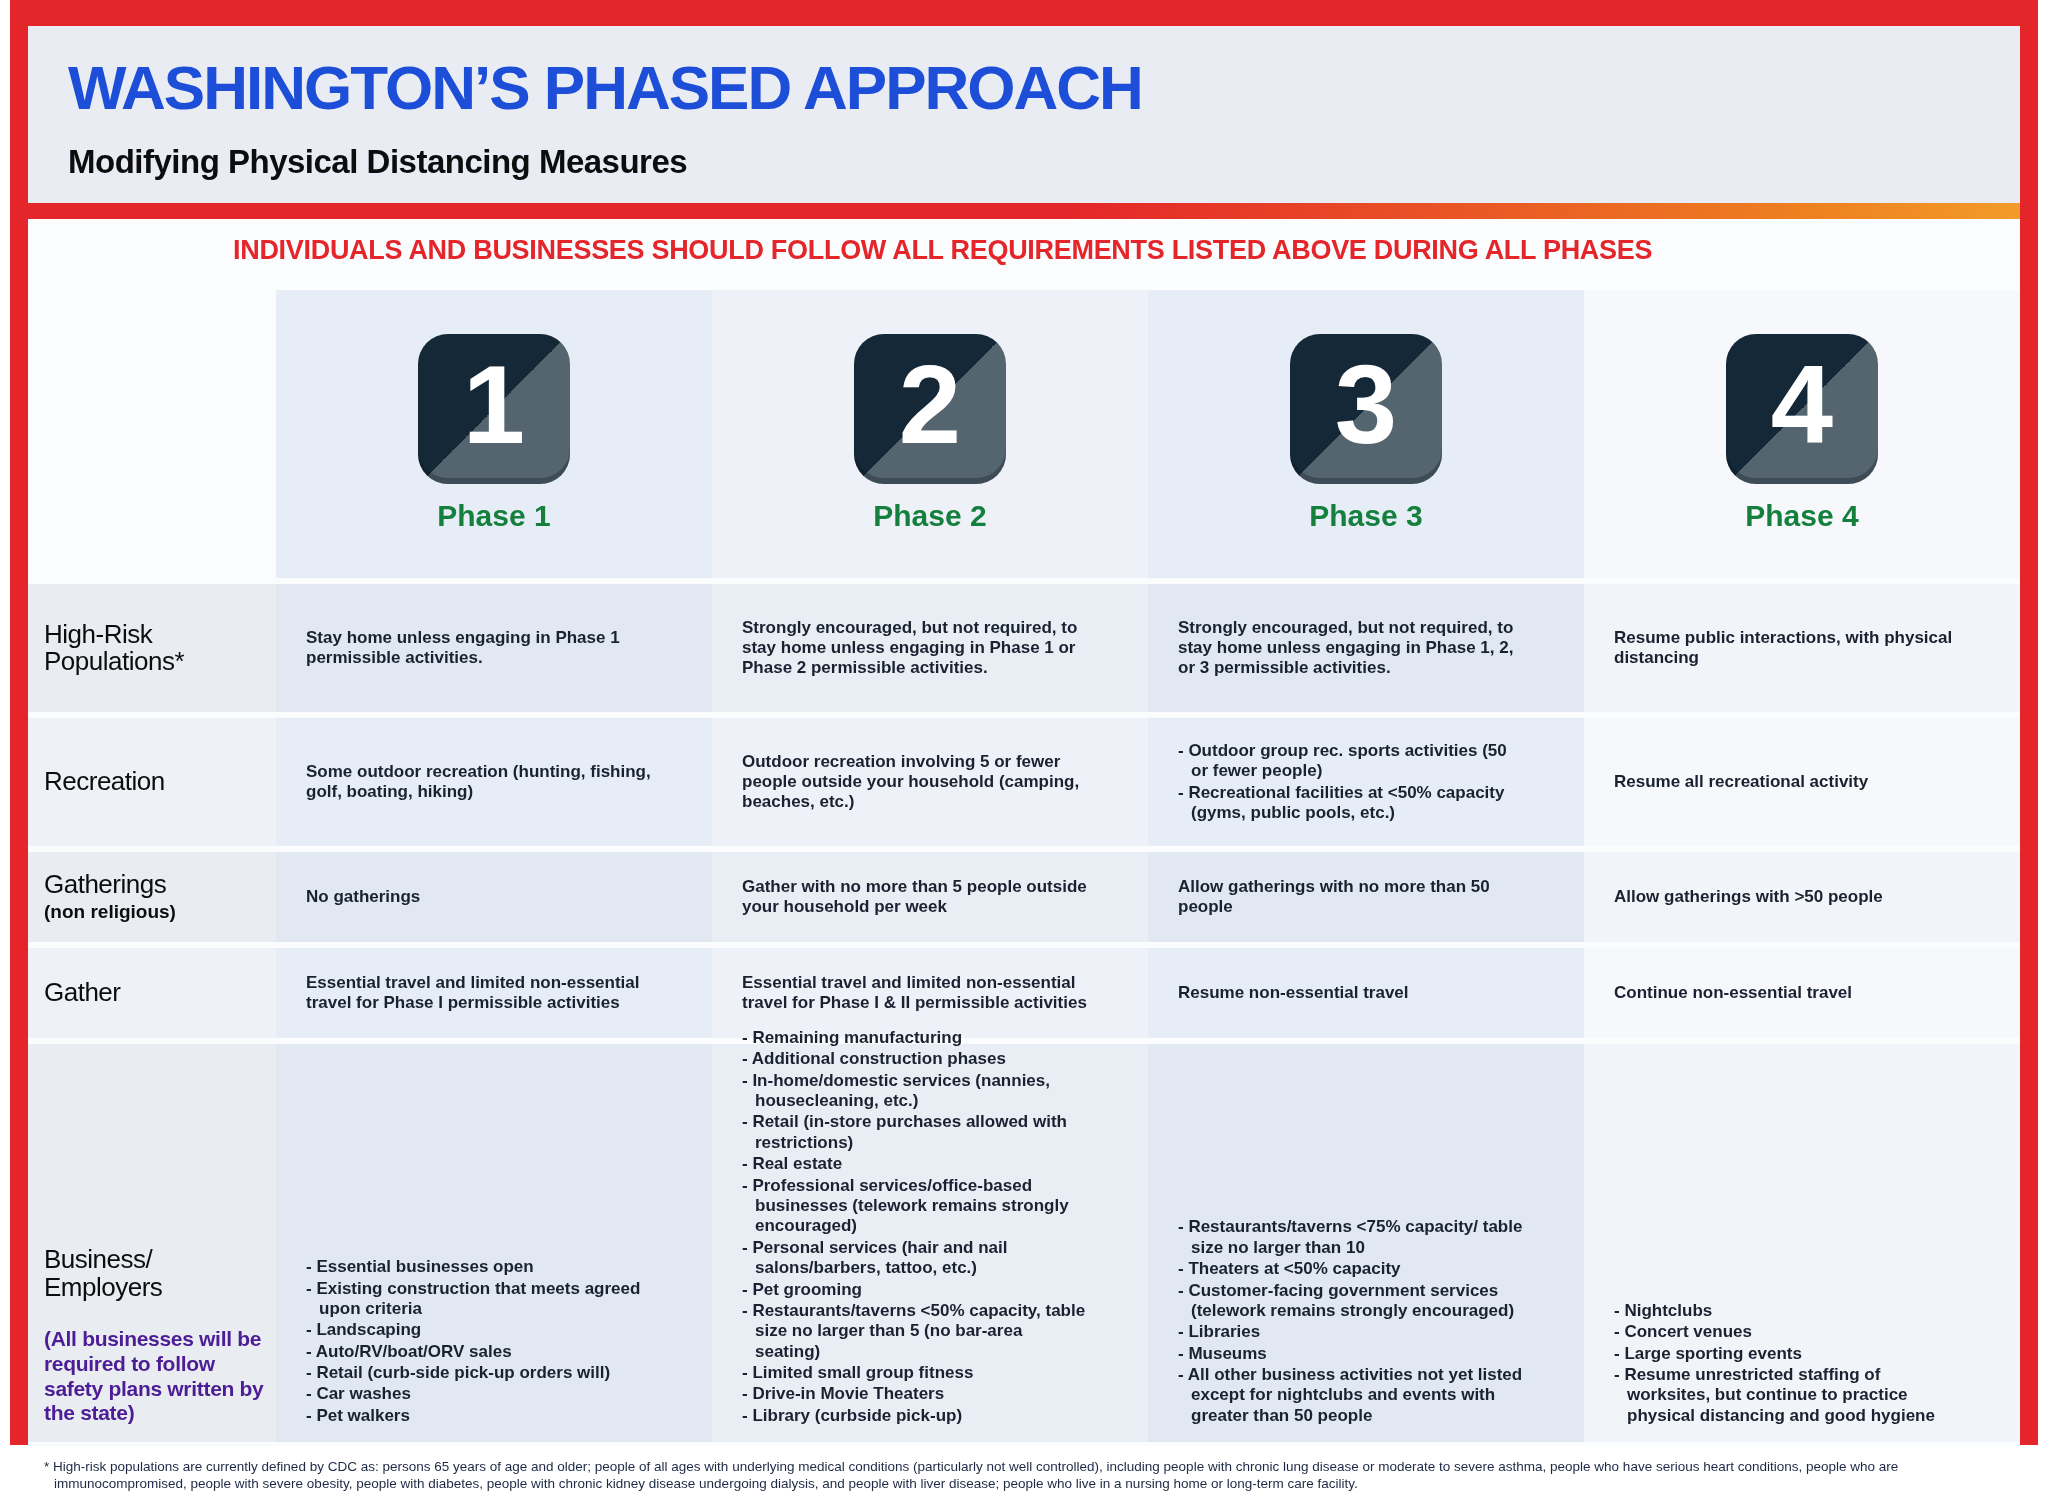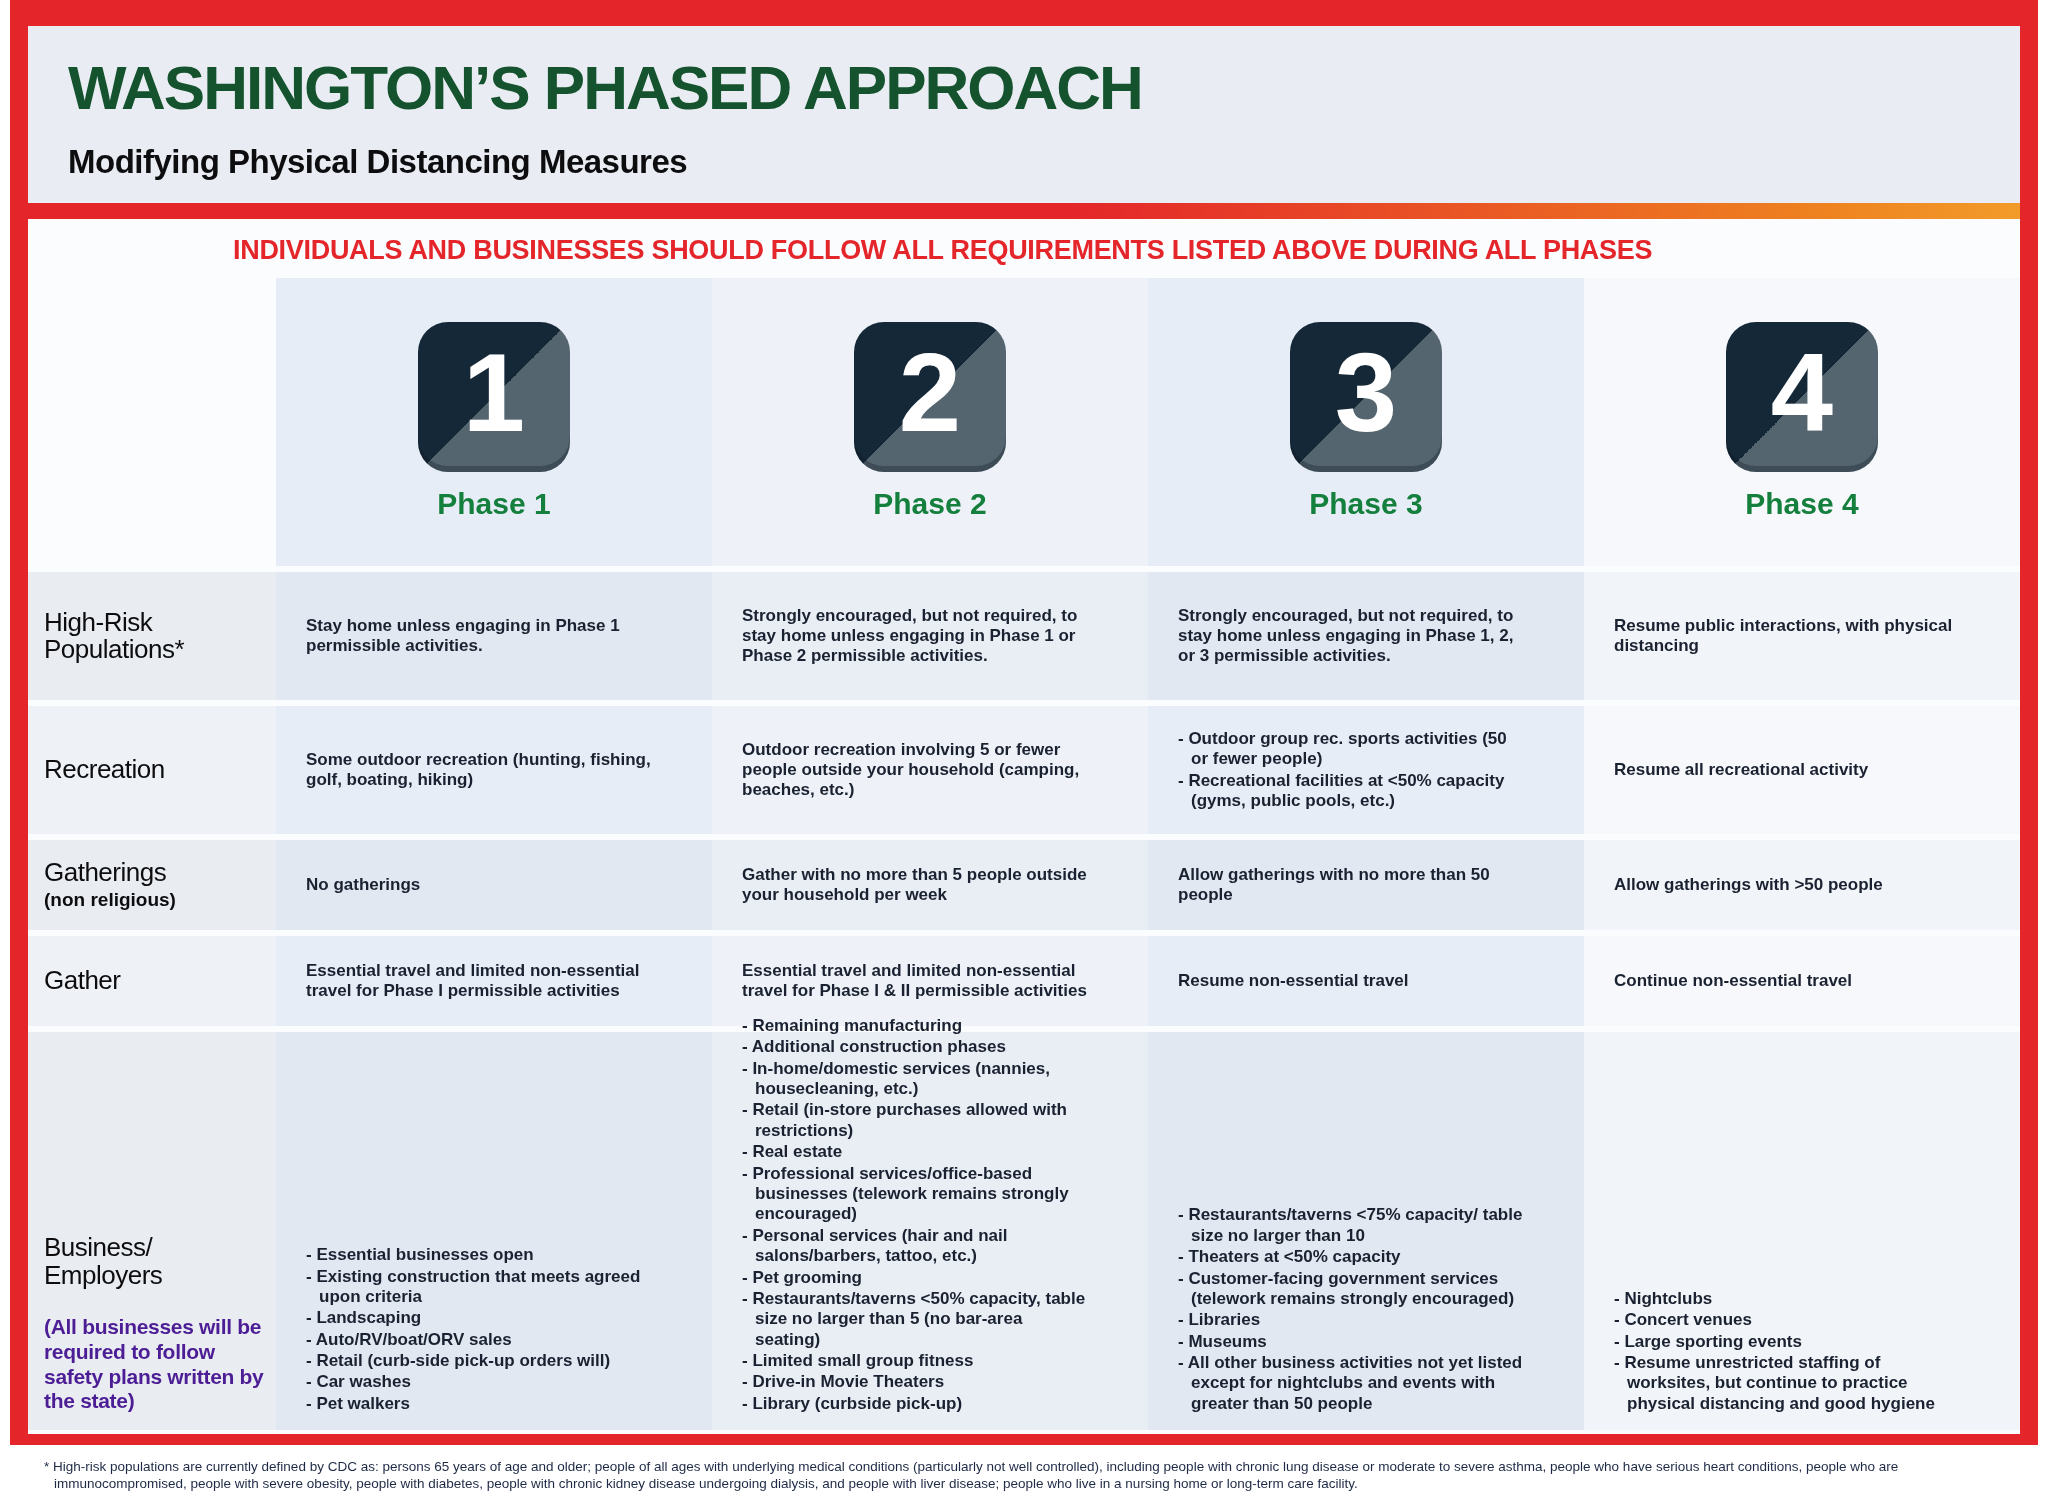--- a/index.html
+++ b/index.html
@@ -3,26 +3,26 @@
 <meta charset="utf-8">
 <style>
   html,body{margin:0;padding:0;}
   body{font-family:"Liberation Sans", sans-serif; background:#ffffff;}
   .page{position:relative; width:2048px; height:1497px; background:#ffffff; overflow:hidden;}
   .frame{position:absolute; left:10px; right:10px; top:0; bottom:52px;
          border:solid #e4252a; border-width:26px 18px 16px; background:#fbfcfe;
          display:flex; flex-direction:column;}
   
   .hdr{background:#e9edf3; padding:30px 20px 22px 40px; flex:0 0 auto;}
-  .title{font-size:62px; font-weight:900; letter-spacing:-2px; color:#14532d; line-height:1.02;}
+  .title{font-size:62px; font-weight:900; letter-spacing:-2px; color:#1d4ed8; line-height:1.02;}
   .subtitle{font-size:33px; font-weight:bold; color:#0d0d0f; margin-top:24px; letter-spacing:-0.5px;}
   .divider{height:16px; flex:0 0 auto;
            background:linear-gradient(90deg,#e4252a 0%,#e4252a 52%,#ee8220 90%,#f29b2a 100%);}
   
-  .content{flex:1; display:flex; flex-direction:column; background:#fbfcfe; padding:0 0 4px 0;}
+  .content{flex:1; display:flex; flex-direction:column; background:#fbfcfe; padding:0 0 4px 0;gap:12px;}
   .banner{color:#e4252a; font-weight:bold; font-size:27px; margin:16px 0 12px 205px; letter-spacing:-0.3px;}
   .table{display:grid; grid-template-columns:248px 1fr 1fr 1fr 1fr; row-gap:6px; flex:1; margin:0;}
   .cell{display:flex; flex-direction:column; justify-content:center; padding:6px 56px 6px 30px;
         color:#1a2130; font-size:17px; font-weight:bold; line-height:1.2; box-sizing:border-box;}
   .labelcell{padding:6px 10px 6px 16px;}
   
   .c0{background:#eef1f5;} .c1{background:#e7edf6;} .c2{background:#eef2f8;}
   .c3{background:#e7edf6;} .c4{background:#f6f8fb;}
   .dark.c0{background:#e9edf2;} .dark.c1{background:#e1e8f2;} .dark.c2{background:#e9eef5;}
   .dark.c3{background:#e1e8f2;} .dark.c4{background:#f1f4f8;}

